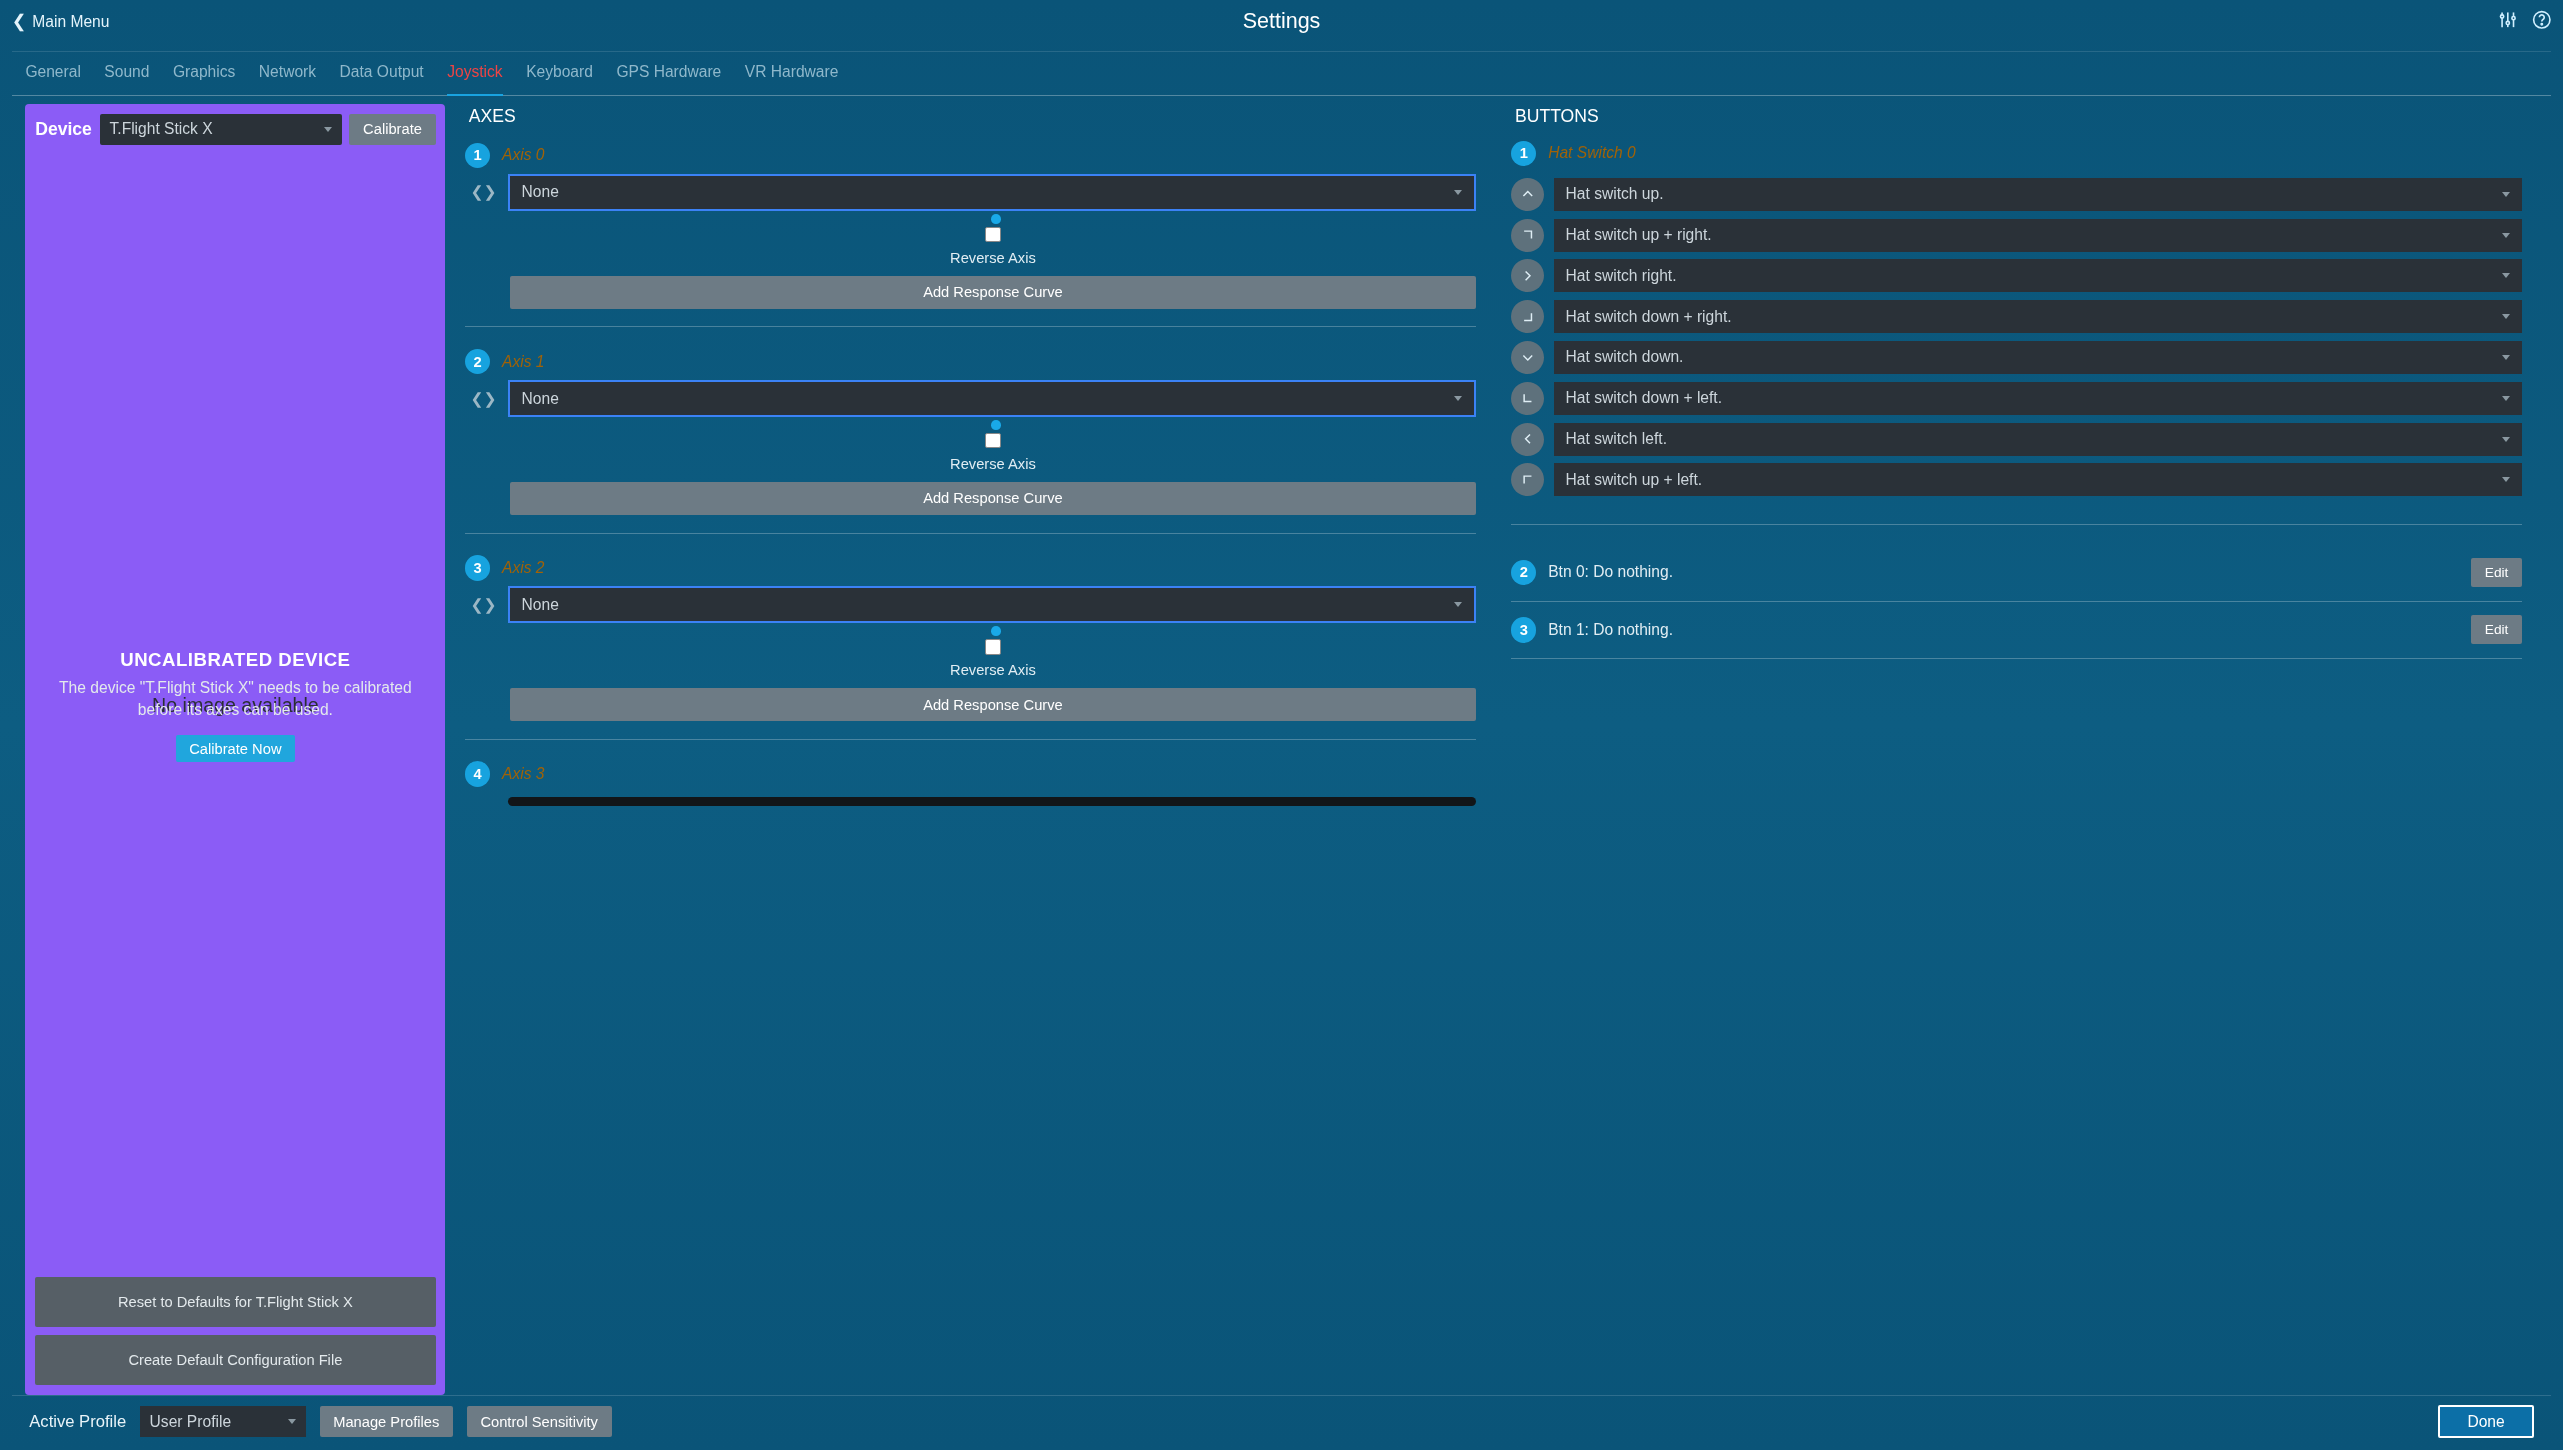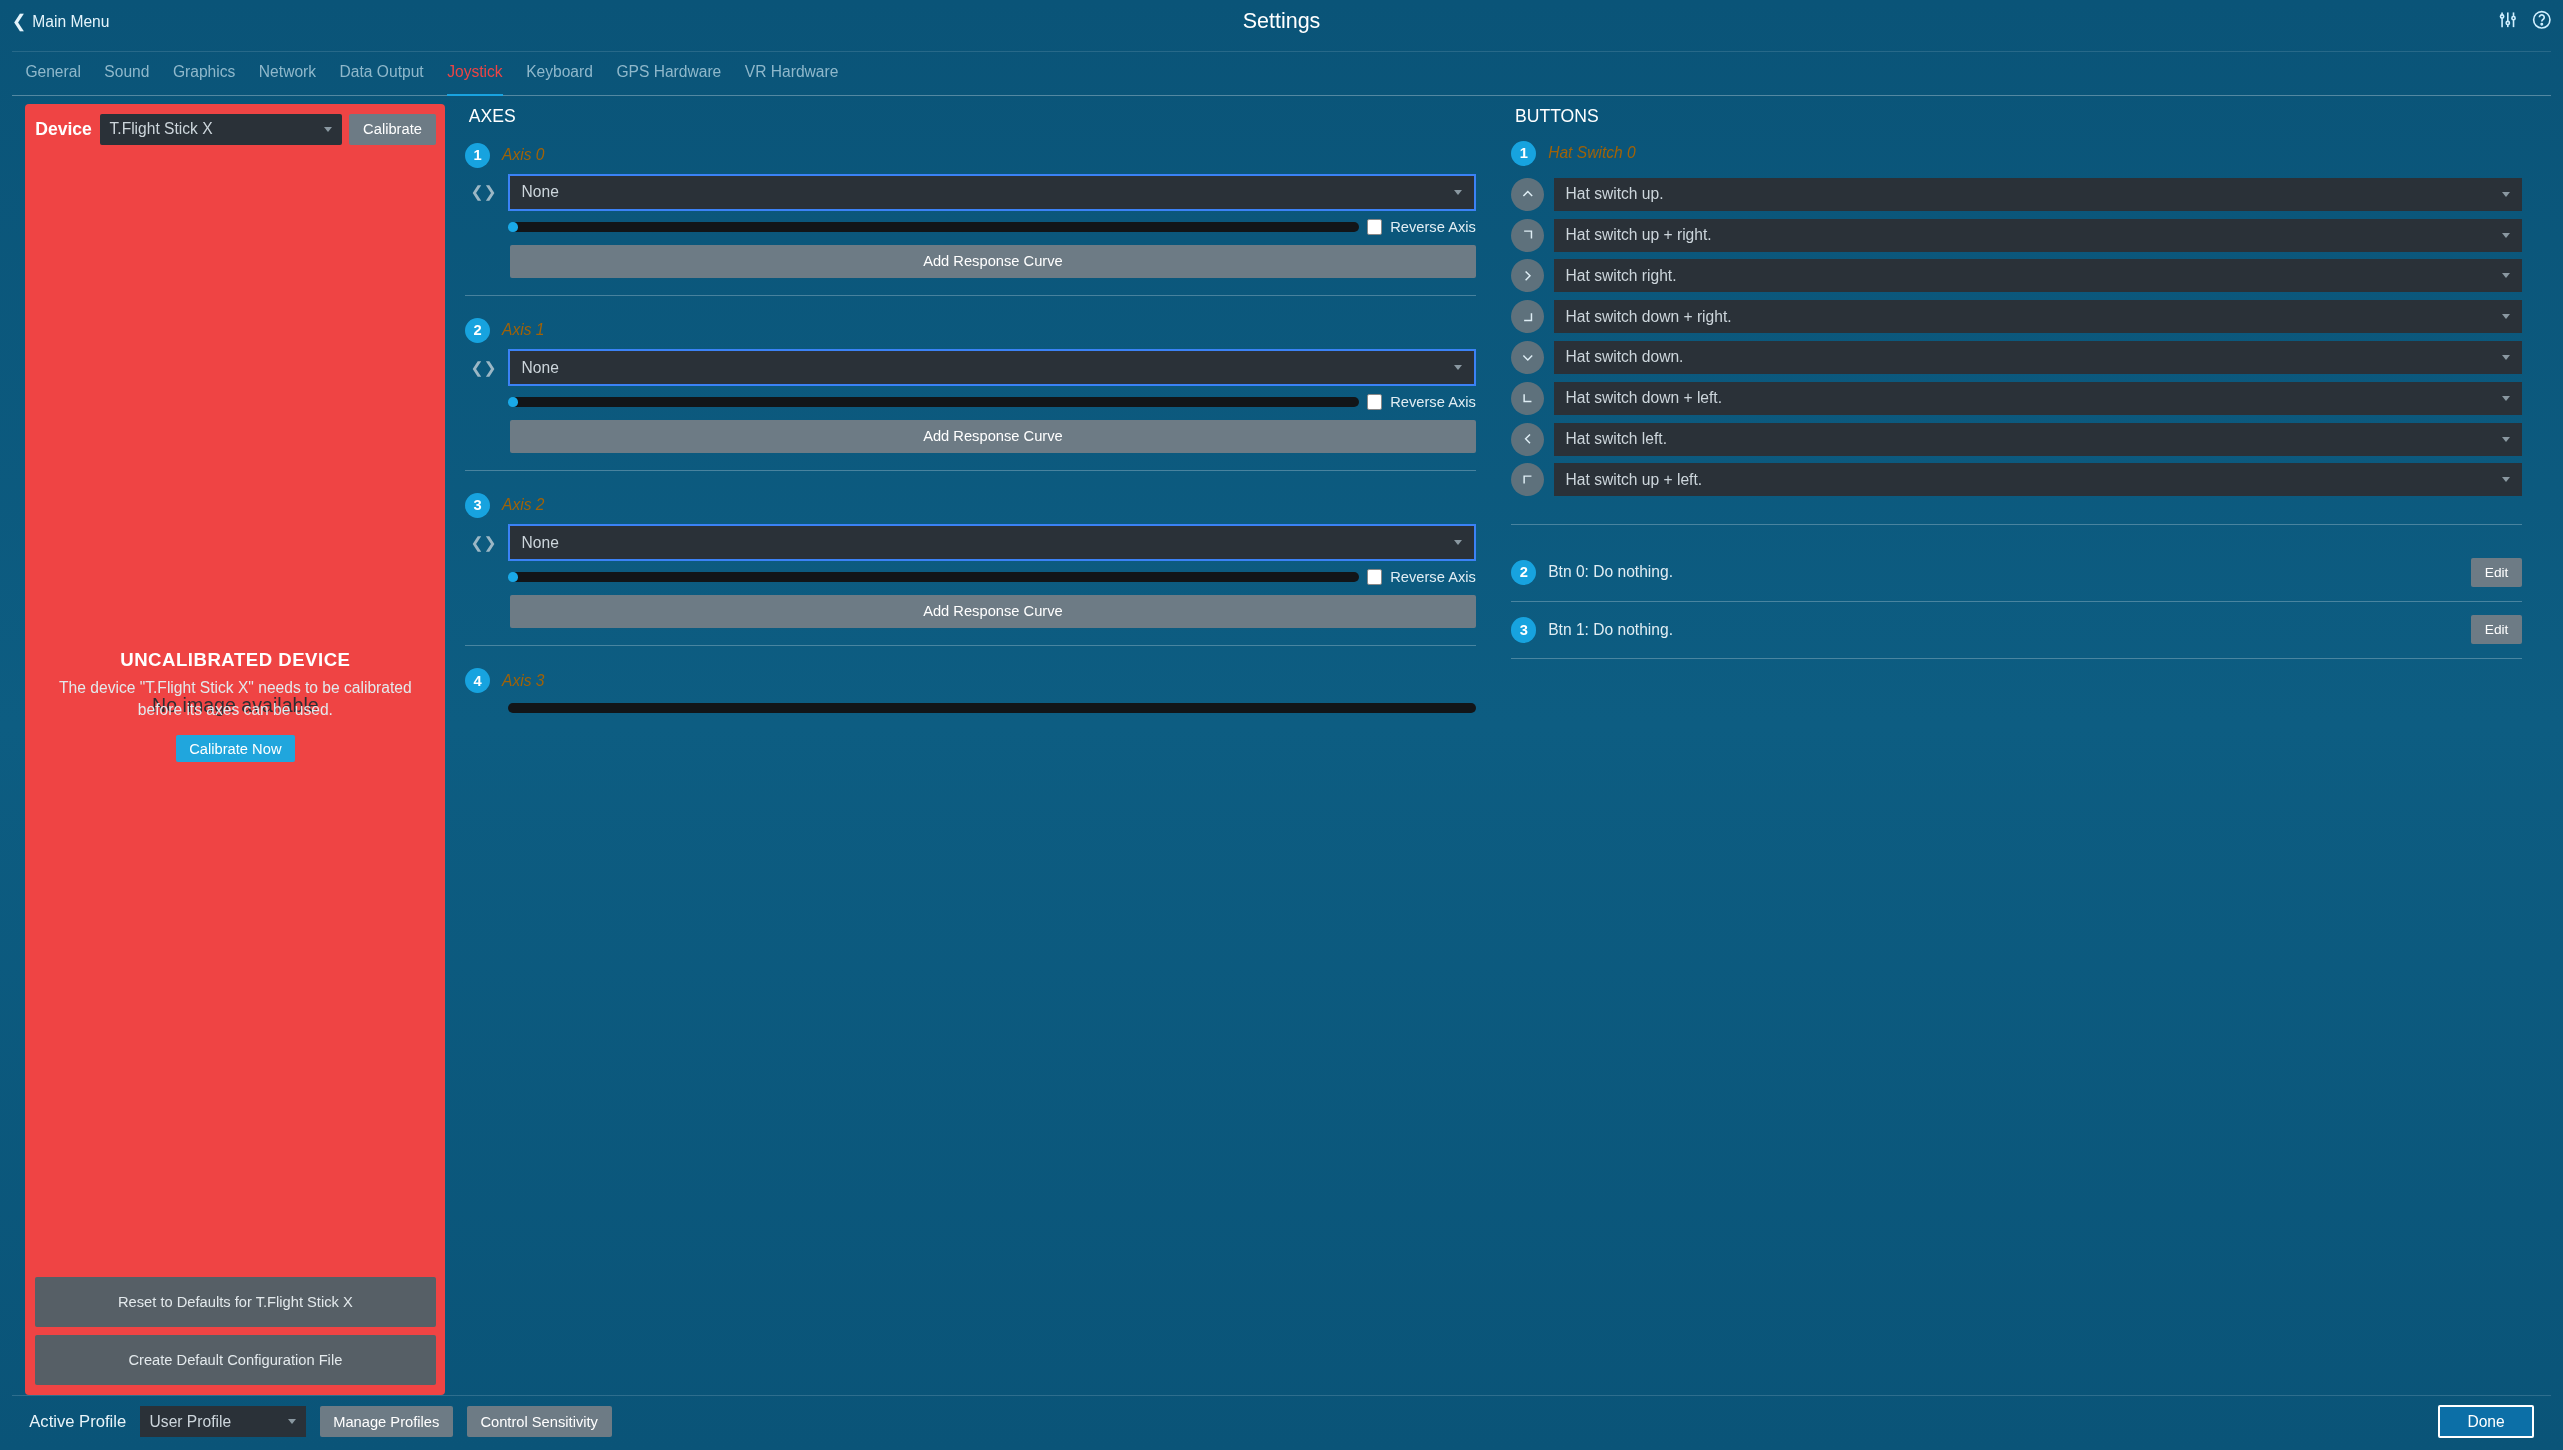--- a/index.html
+++ b/index.html
@@ -39,21 +39,21 @@
   }
   .tabs .tab { cursor: pointer; padding-bottom: 5.9px; }
   .tabs .tab.active { color: #ef4444; border-bottom: 2.9px solid #19a3e0; margin-bottom: -8.8px; }
 
   .content {
     flex: 1; display: flex; gap: 19.6px; padding: 7.8px 13.7px 0 13.7px; min-height: 0;
   }
 
   
   .device-col {
-    width: 420px; background: #ef4444; border-radius: 3.9px;
+    width: 420px; background: #8b5cf6; border-radius: 3.9px;
     display: flex; flex-direction: column; padding: 9.8px;
   }
   .device-head { display: flex; align-items: center; gap: 7.8px; }
   .device-head .lbl { font-size: 17.6px; font-weight: 600; }
   .device-head .select {
     flex: 1; background: #2a3138; height: 31px; border-radius: 2px;
     display: flex; align-items: center; padding: 0 9.8px; justify-content: space-between;
     color: #cdd6dc; cursor: pointer;
   }
   .btn-grey {
@@ -103,21 +103,21 @@
   .nav-chevs {
     width: 37px; height: 37px; display:flex; align-items:center; justify-content:center; gap:-2px;
     cursor: pointer; color: #9bb7c5; flex-shrink:0;
   }
   .nav-chevs span { font-size:15.6px; }
   .axis-select {
     flex: 1; height: 37px; background: #2a3138; border: 2px solid #3b82f6;
     display:flex; align-items:center; justify-content: space-between;
     padding: 0 11.7px; color:#cdd6dc; cursor:pointer;
   }
-  .axis-slider-row { margin-left: 45px; margin-top:7.8px; display:flex; align-items:center; gap:7.8px; }
+  .axis-slider-row { margin-left: 45px; margin-top:7.8px; display:flex; align-items:center; gap:7.8px;flex-direction:column; }
   .slider-track {
     flex:1; height:9.8px; background:#121518; border-radius:4.9px; position:relative;
   }
   .slider-dot {
     position:absolute; left:0; top:50%; transform:translate(-2px,-50%);
     width:9.8px; height:9.8px; border-radius:50%; background:#19a9e8;
   }
   .checkbox {
     width:15.6px; height:15.6px; background:#fff; border-radius:2px; border:1px solid #888;
     display:inline-block; cursor:pointer;

